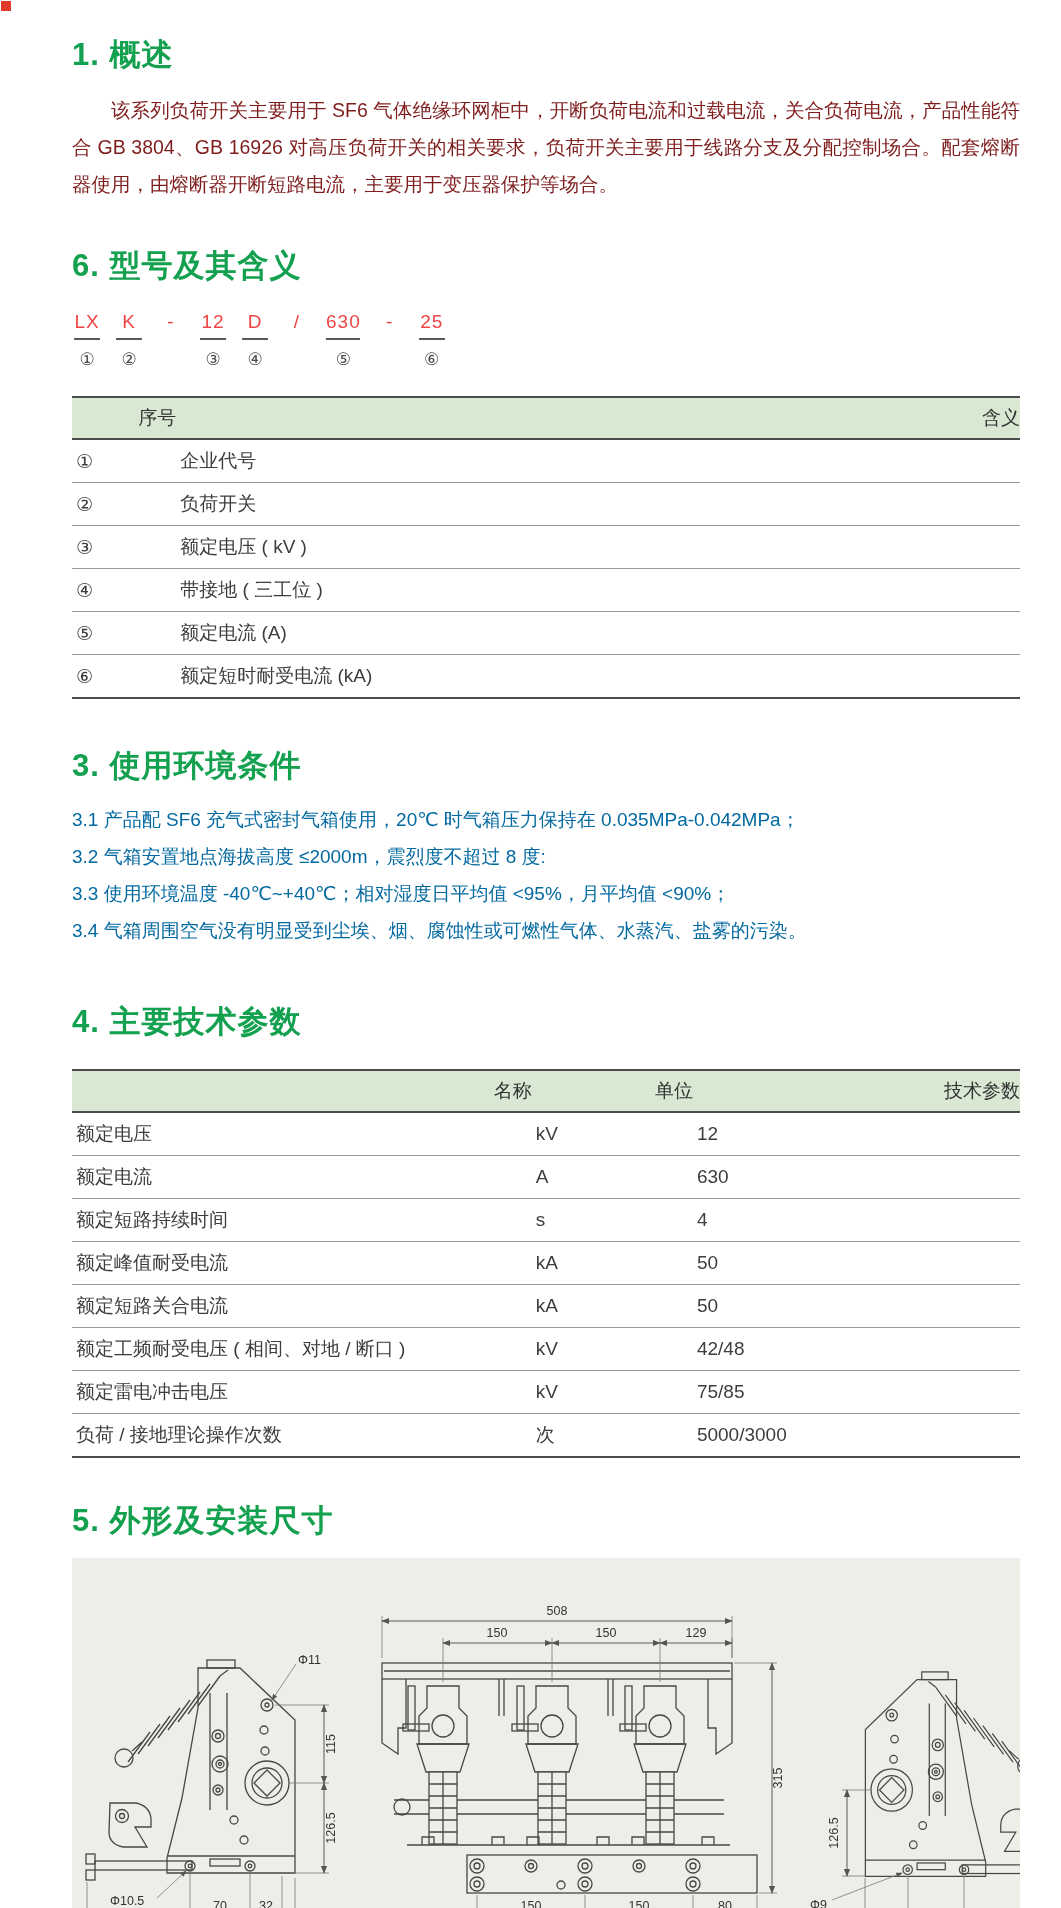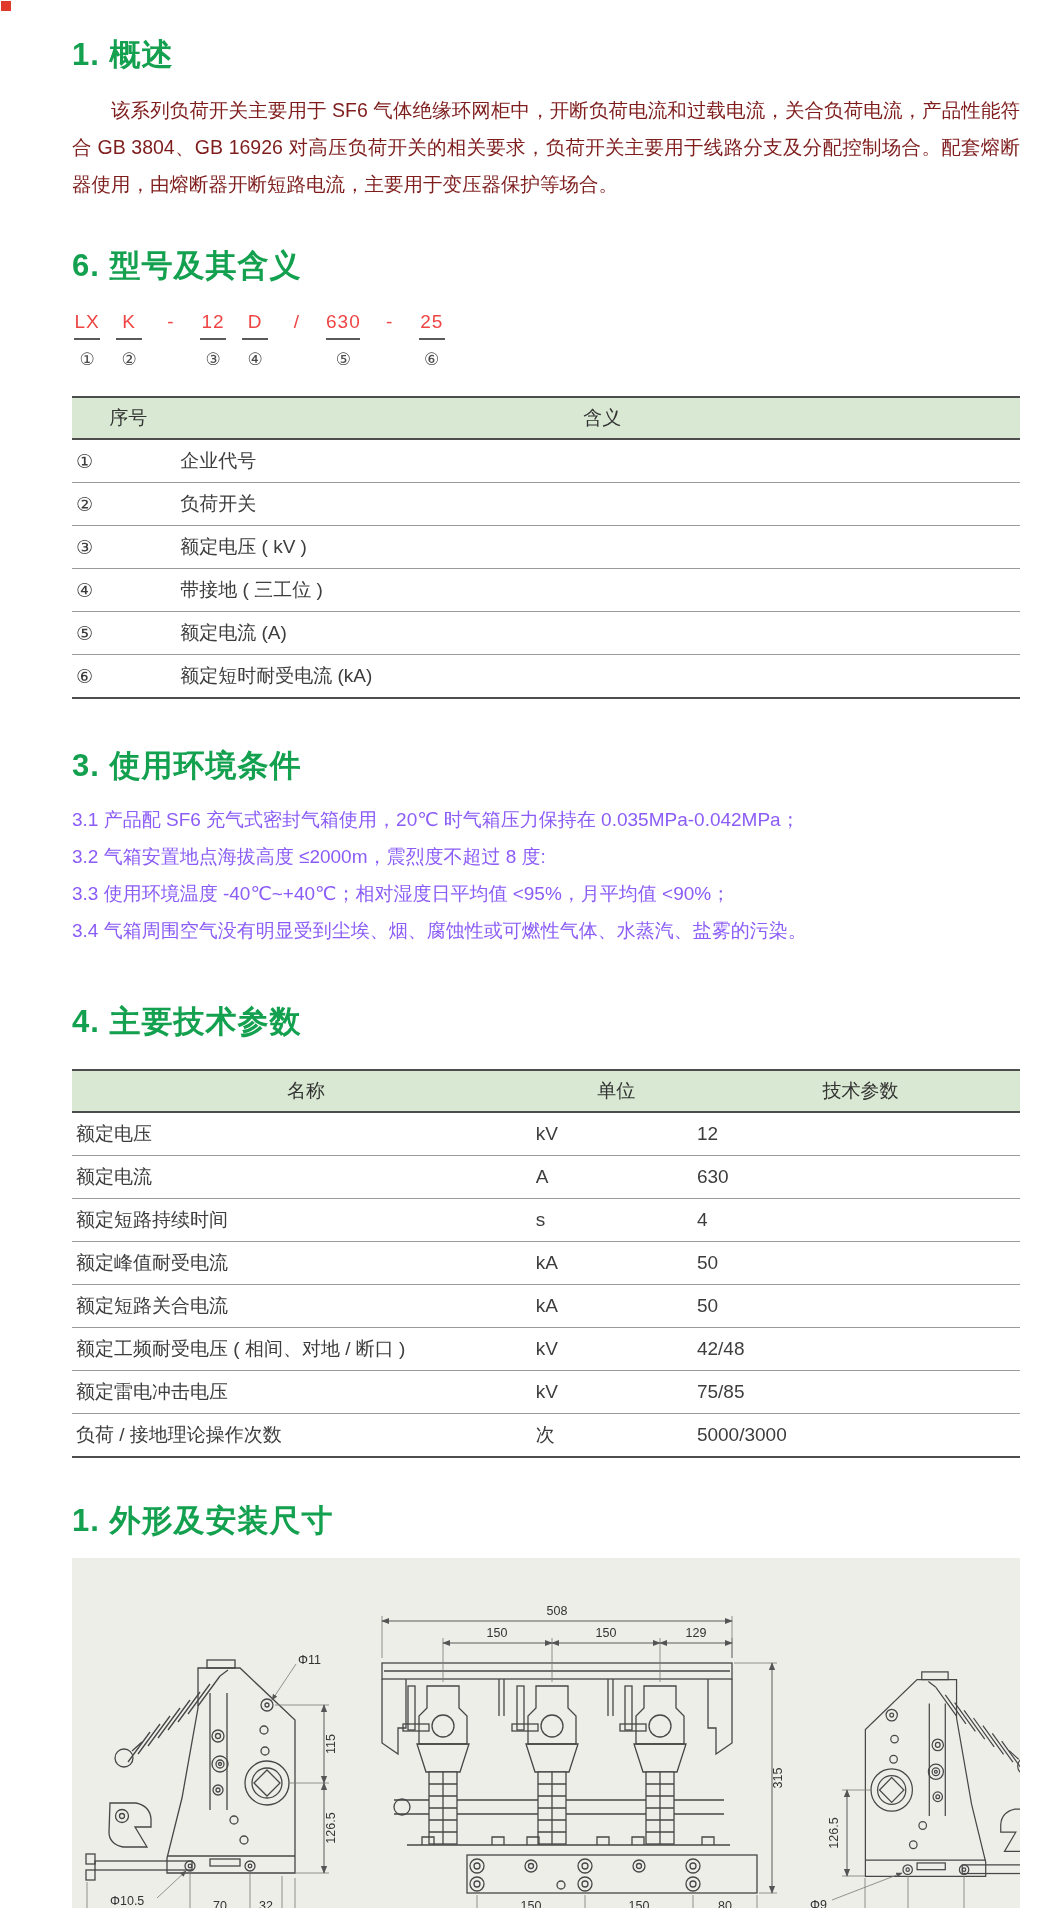--- a/index.html
+++ b/index.html
@@ -27,33 +27,33 @@
   .code-row { display:flex; align-items:flex-start; margin-top:24px; margin-left:2px; }
   .code-col { display:flex; flex-direction:column; align-items:center; margin-right:16px; }
   .code-char { font-size:19px; color:#ef4444; letter-spacing:1px; }
   .code-underline { width:26px; border-bottom:2px solid #5a5a5a; margin-top:5px; }
   .code-col.wide .code-underline { width:34px; }
   .code-num { font-size:17px; color:#4a4a4a; margin-top:9px; }
   .code-col.sep .code-underline, .code-col.sep .code-num { visibility:hidden; }
   
   table.doc { width:100%; border-collapse:collapse; margin-top:26px; font-size:19px; }
   table.doc thead th {
-    background:#d9e8d2; font-weight:normal; text-align:center; color:#333;
+    background:#d9e8d2; font-weight:normal; text-align:right; color:#333;
     padding:7px 0 7px 8px; border-top:2px solid #4d4d4d; border-bottom:2px solid #4d4d4d;
   }
   table.doc tbody td {
     padding:8px 0 8px 4px; border-bottom:1px solid #9b9b9b; color:#3d3d3d;
   }
   table.doc tbody tr:last-child td { border-bottom:2px solid #4d4d4d; }
   table.t1 th.c1, table.t1 td.c1 { width:11%; }
   table.t2 th.c1, table.t2 td.c1 { width:48.5%; }
   table.t2 th.c2, table.t2 td.c2 { width:17%; }
   .s3-heading { margin-top:46px; }
   .env-list { margin-top:14px; }
-  .env-item { font-size:19px; line-height:37px; color:#8b5cf6; }
+  .env-item { font-size:19px; line-height:37px; color:#0369a1; }
   .s4-heading { margin-top:52px; }
   .s5-heading { margin-top:42px; }
   .drawing-box {
     margin-top:16px; width:948px; height:433px; background:#edeee8;
   }
   .drawing-box svg { display:block; width:100%; height:100%; }
   .dline { stroke:#5a5a5a; stroke-width:1; fill:none; }
   .ext   { stroke:#7a7a7a; stroke-width:0.8; fill:none; }
   .shape { fill:none; stroke:#474747; stroke-width:1.3; }
   text.dlabel { font-size:12.5px; fill:#333; font-family:"Liberation Sans","DejaVu Sans",sans-serif; }
@@ -207,21 +207,21 @@
           <td>75/85</td>
         </tr>
       <tr>
           <td class="c1">负荷 / 接地理论操作次数</td>
           <td class="c2">次</td>
           <td>5000/3000</td>
         </tr>
     </tbody>
   </table>
 
-  <h2 class="sec s5-heading">1. 外形及安装尺寸</h2>
+  <h2 class="sec s5-heading">5. 外形及安装尺寸</h2>
 
   <div class="drawing-box">
     <svg viewBox="0 0 948 433" xmlns="http://www.w3.org/2000/svg">
       <defs>
         <marker id="mA" viewBox="0 0 10 10" refX="9" refY="5" markerWidth="8" markerHeight="8" orient="auto-start-reverse">
           <path d="M0,1 L10,5 L0,9 z" fill="#555"></path>
         </marker>
       </defs>
 
       <g id="lvshapes" class="shape">

